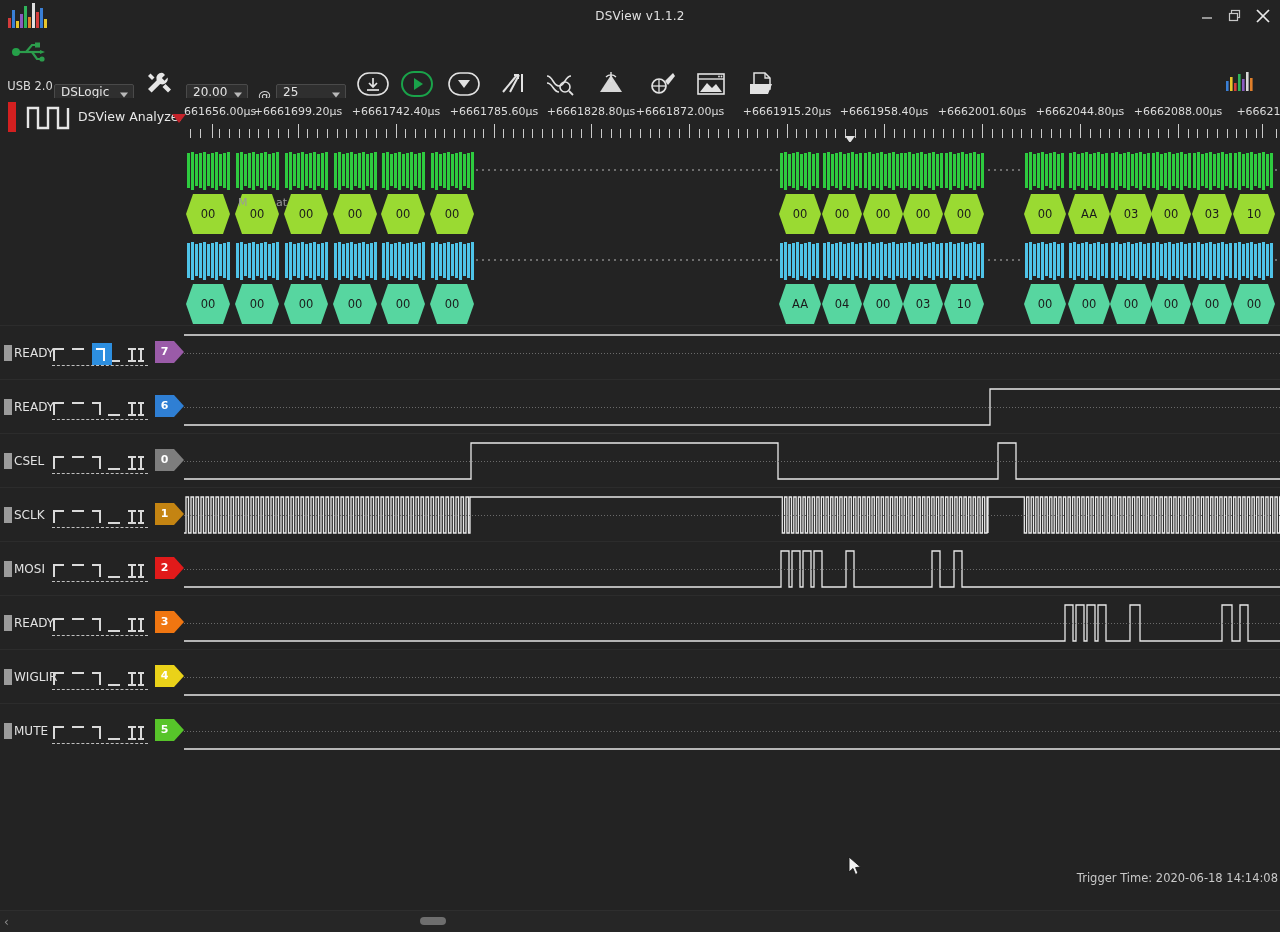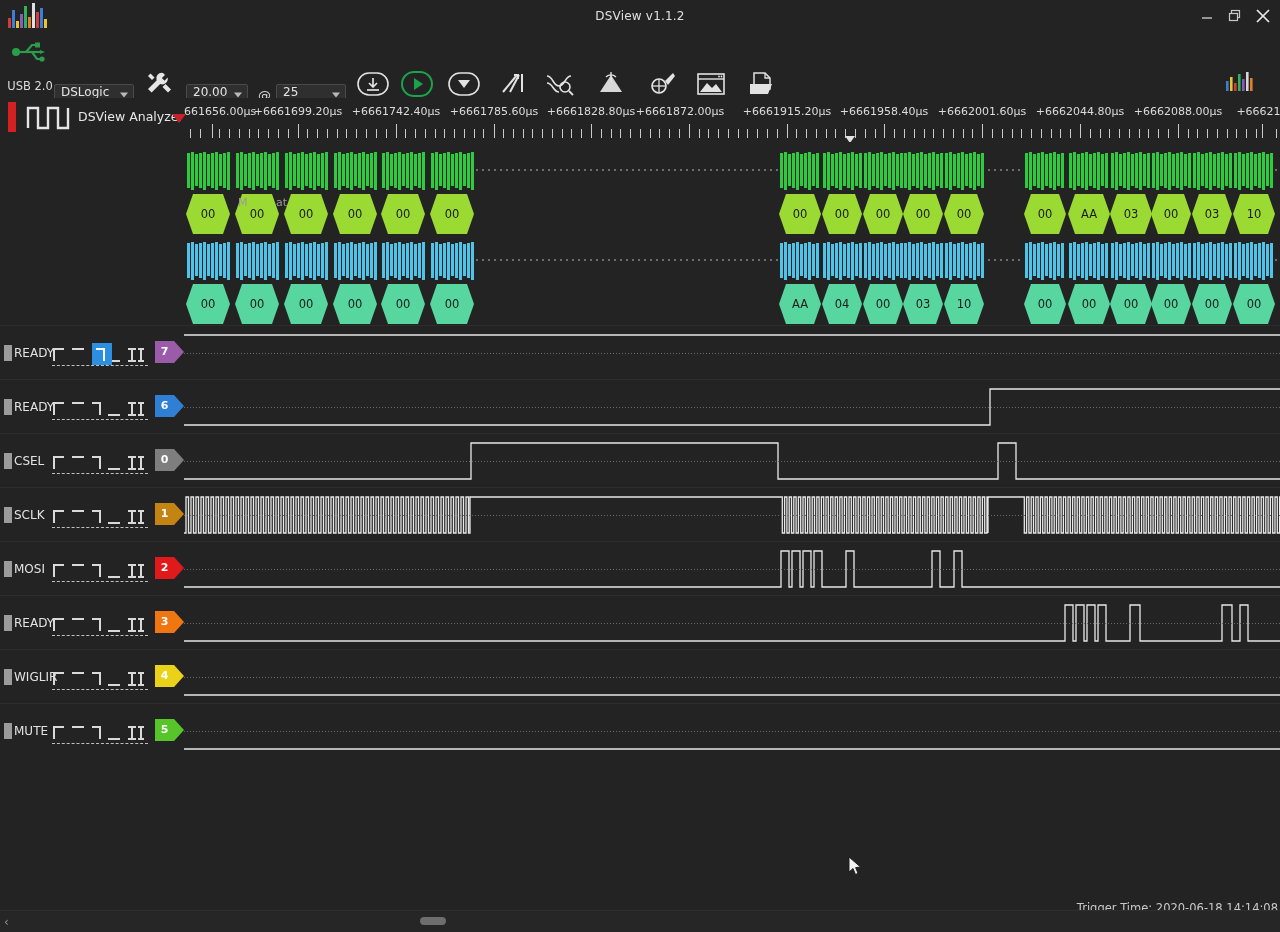--- a/index.html
+++ b/index.html
@@ -118,21 +118,21 @@
   .nbadge span { position:absolute; left:0; top:0; width:19px; height:22px; line-height:22px; text-align:center;
      font-size:11px; color:#fff; font-weight:600; }
 
   .trace { position: absolute; left: 184px; top: 0; width: 1096px; height: 54px; overflow: hidden; }
   .trace svg { display:block; }
   .midline { position: absolute; left: 0; top: 26px; width: 1096px; height: 1px;
      background-image: linear-gradient(to right, #6a6a6a 1px, transparent 1px);
      background-size: 3px 1px; }
 
   
-  .statusbar { position: absolute; left: 0; bottom: 12px; width: 1280px; height: 22px; }
+  .statusbar { position: absolute; left: 0; bottom: 42px; width: 1280px; height: 22px; }
   .trigtime { position: absolute; right: 2px; top: 3px; font-size: 11.5px; color: #c9c9c9; white-space: nowrap; }
 
   .hscroll { position: absolute; left: 0; bottom: 0; width: 1280px; height: 22px; background: #262626; border-top: 1px solid #2e2e2e; }
   .hscroll .left-arrow { position: absolute; left: 4px; top: 4px; font-size: 12px; color: #8e8e8e; }
   .hscroll .thumb { position: absolute; left: 420px; top: 6px; width: 26px; height: 8px; background: #6e6e6e; border-radius: 4px; }
 
   
   .mouse { position: absolute; left: 848px; top: 856px; }
 </style>
 </head>

